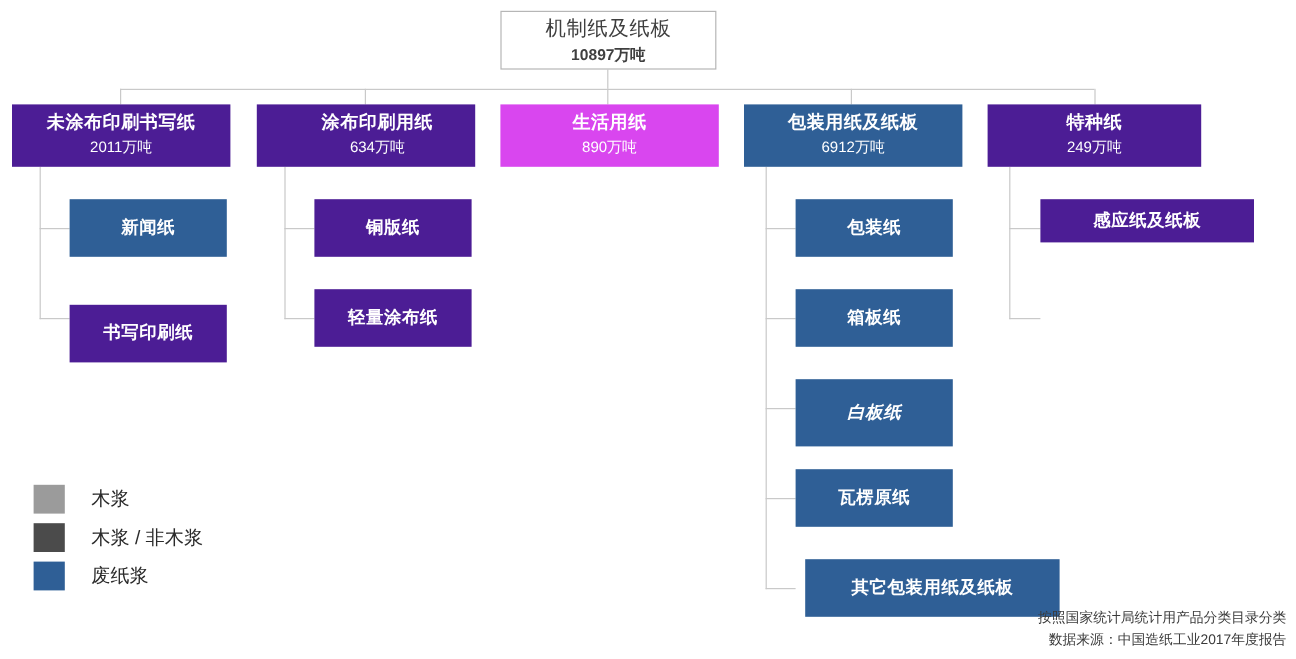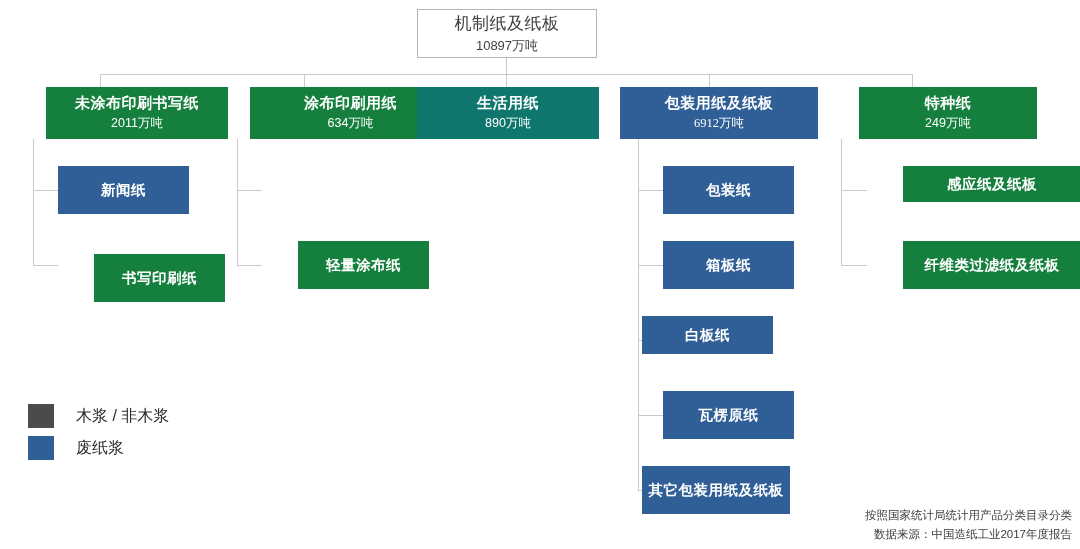--- a/index.html
+++ b/index.html
@@ -46,28 +46,28 @@
     background: #ffffff;
     border: 1px solid #b6b6b6;
     color: #3f3f3f;
   }
   .root .title {
     font-weight: normal;
     font-size: 17px;
     color: #3f3f3f;
   }
   .root .value {
-    font-weight: normal;
+    font-weight: bold;
     font-size: 13px;
     color: #3f3f3f;
   }
 
   
-  .fill-gray      { background: #15803d; margin-left: 36px; }
-  .fill-darkgray  { background: #0f766e; }
+  .fill-gray      { background: #4c1d95; }
+  .fill-darkgray  { background: #d946ef; }
   .fill-blue      { background: #2f5f96; }
 
   
   .lvl2 .title { font-size: 15px; }
   .lvl2 .value { font-size: 12.5px; }
 
   
   .lvl3 {
   }
   .lvl3 .title { font-size: 14.5px; }
@@ -159,65 +159,69 @@
   <div class="node lvl2 fill-gray" style="left:214px; top:87px; width:182px; height:52px;padding-left:19px;">
     <span class="title">涂布印刷用纸</span>
     <span class="value">634万吨</span>
   </div>
 
   <div class="node lvl2 fill-darkgray" style="left:417px; top:87px; width:182px; height:52px;">
     <span class="title">生活用纸</span>
     <span class="value">890万吨</span>
   </div>
 
-  <div class="node lvl2 fill-blue" style="left:620px; top:87px; width:198px; height:52px;font-family:Liberation Serif, serif;">
+  <div class="node lvl2 fill-blue" style="left:620px; top:87px; width:182px; height:52px;">
     <span class="title">包装用纸及纸板</span>
     <span class="value">6912万吨</span>
   </div>
 
   <div class="node lvl2 fill-gray" style="left:823px; top:87px; width:178px; height:52px;">
     <span class="title">特种纸</span>
     <span class="value">249万吨</span>
   </div>
 
   <div class="node lvl3 fill-blue" style="left:58px; top:166px; width:131px; height:48px;">
     <span class="title">新闻纸</span>
   </div>
   <div class="node lvl3 fill-gray" style="left:58px; top:254px; width:131px; height:48px;">
     <span class="title">书写印刷纸</span>
   </div>
 
+  <div class="node lvl3 fill-gray" style="left:262px; top:166px; width:131px; height:48px;">
+    <span class="title">铜版纸</span>
+  </div>
   <div class="node lvl3 fill-gray" style="left:262px; top:241px; width:131px; height:48px;">
     <span class="title">轻量涂布纸</span>
   </div>
 
   <div class="node lvl3 fill-blue" style="left:663px; top:166px; width:131px; height:48px;">
     <span class="title">包装纸</span>
   </div>
   <div class="node lvl3 fill-blue" style="left:663px; top:241px; width:131px; height:48px;">
     <span class="title">箱板纸</span>
   </div>
-  <div class="node lvl3 fill-blue" style="left:642px; top:316px; width:131px; height:38px;">
+  <div class="node lvl3 fill-blue" style="left:663px; top:316px; width:131px; height:56px;font-style:italic;">
     <span class="title">白板纸</span>
   </div>
   <div class="node lvl3 fill-blue" style="left:663px; top:391px; width:131px; height:48px;">
     <span class="title">瓦楞原纸</span>
   </div>
-  <div class="node lvl3 fill-blue" style="left:642px; top:466px; width:148px; height:48px;font-family:Liberation Serif, serif;">
+  <div class="node lvl3 fill-blue" style="left:671px; top:466px; width:212px; height:48px;font-family:Liberation Serif, serif;">
     <span class="title">其它包装用纸及纸板</span>
   </div>
 
   <div class="node lvl3 fill-gray" style="left:867px; top:166px; width:178px; height:36px;">
     <span class="title">感应纸及纸板</span>
   </div>
-  <div class="node lvl3 fill-gray" style="left:867px; top:241px; width:178px; height:48px;">
-    <span class="title">纤维类过滤纸及纸板</span>
-  </div>
 
   <div id="legend">
+    <div class="legend-row">
+      <span class="legend-swatch" style="background:#9b9b9b;"></span>
+      <span class="legend-label">木浆</span>
+    </div>
     <div class="legend-row">
       <span class="legend-swatch" style="background:#4b4b4b;"></span>
       <span class="legend-label">木浆 / 非木浆</span>
     </div>
     <div class="legend-row">
       <span class="legend-swatch" style="background:#2f5f96;"></span>
       <span class="legend-label">废纸浆</span>
     </div>
   </div>
 

